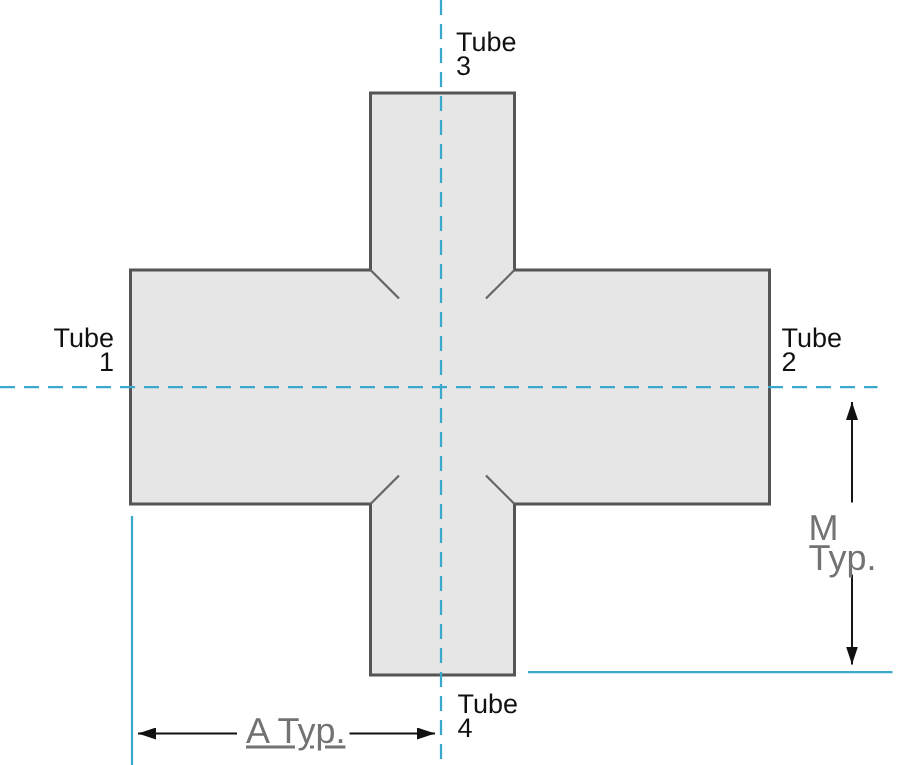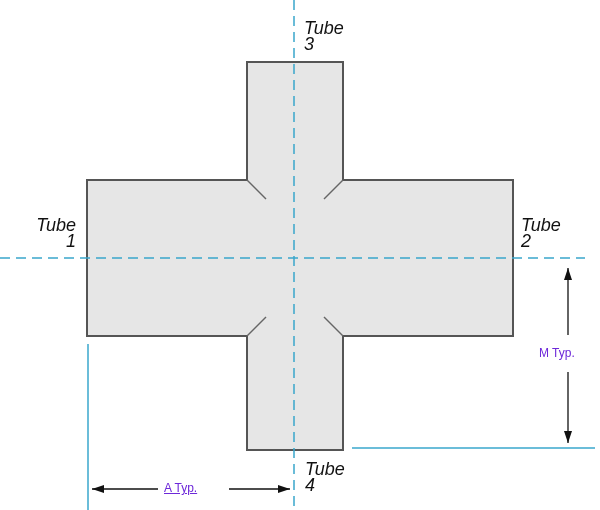--- a/index.html
+++ b/index.html
@@ -1,20 +1,20 @@
 <!DOCTYPE html>
 <html><head>
 <meta charset="utf-8">
 <style>
   html, body { margin: 0; padding: 0; background: #ffffff; }
   body { width: 600px; height: 510px; position: relative; overflow: hidden; font-family: "Liberation Sans", "DejaVu Sans", sans-serif; }
   #diagram { position: absolute; left: 0; top: 0; width: 600px; height: 510px; }
-  .lbl { position: absolute; font-size: 18px; line-height: 16px; color: #111; font-style: italic; }
+  .lbl { position: absolute; font-size: 18px; line-height: 16px; color: #111; }
   .lbl span { display: block; }
-  .dim { position: absolute; font-size: 12px; color: #6d28d9; background: #fff; padding: 0 3px; line-height: 20px; }
+  .dim { position: absolute; font-size: 24px; color: #737373; background: #fff; padding: 0 3px; line-height: 20px; }
 </style>
 </head>
 <body>
 
 <svg id="diagram" viewBox="0 0 600 510" xmlns="http://www.w3.org/2000/svg">
   <defs>
     <marker id="arrow" viewBox="0 0 12 8" refX="12" refY="4" markerWidth="12" markerHeight="8" orient="auto-start-reverse" markerUnits="userSpaceOnUse">
       <path d="M0,0 L12,4 L0,8 Z" fill="#111"></path>
     </marker>
   </defs>

